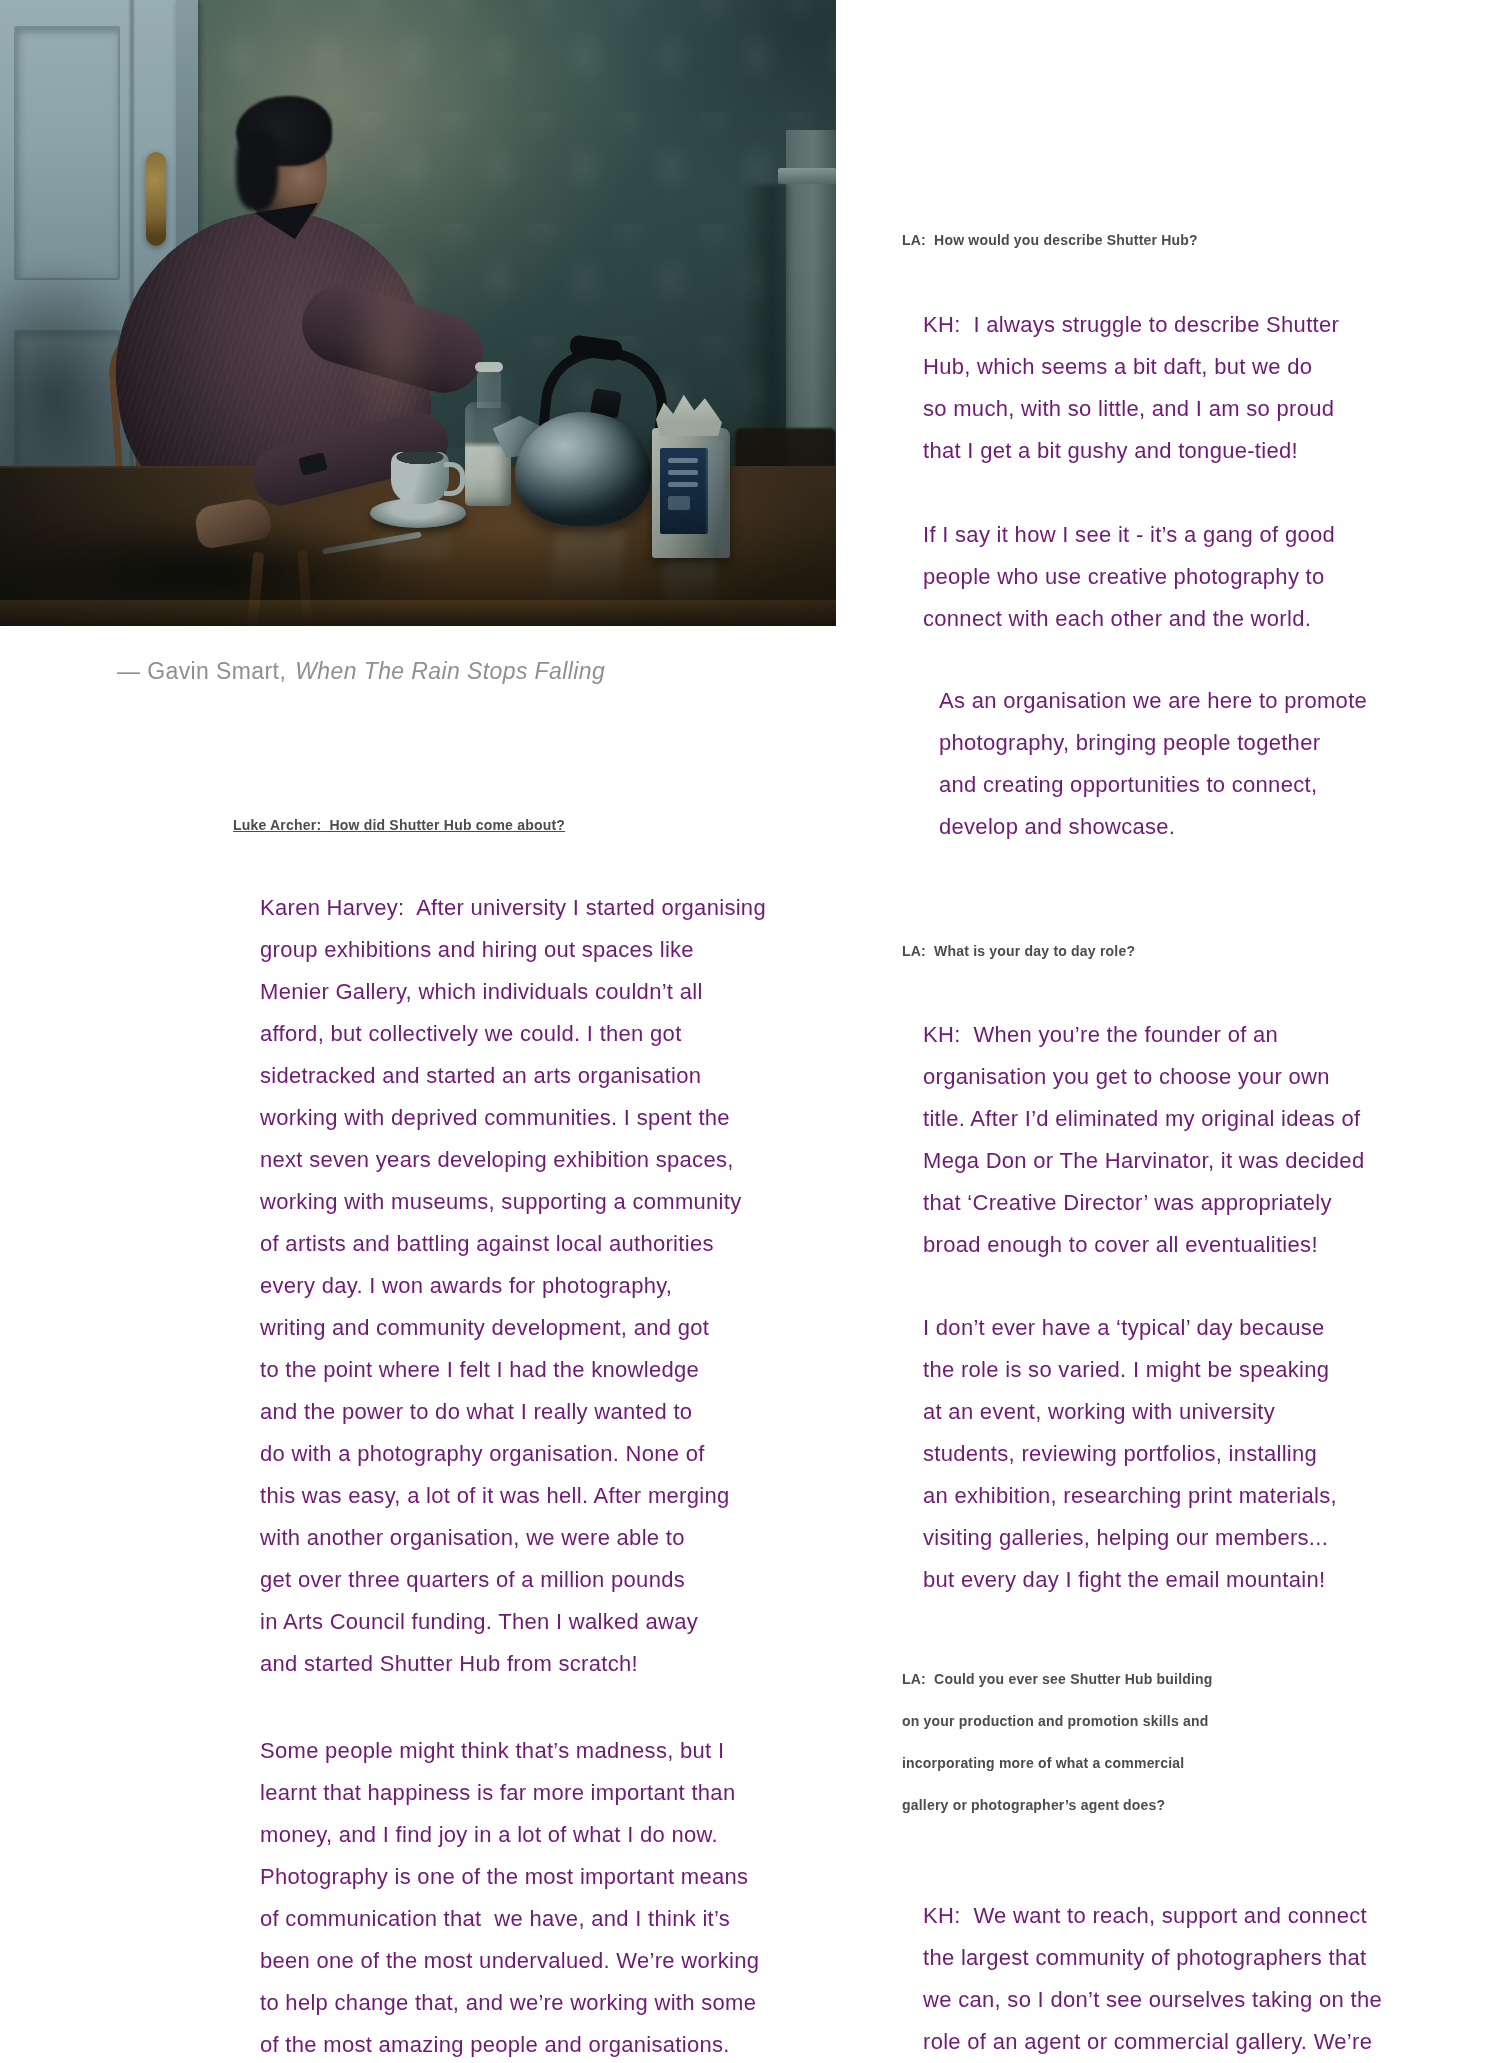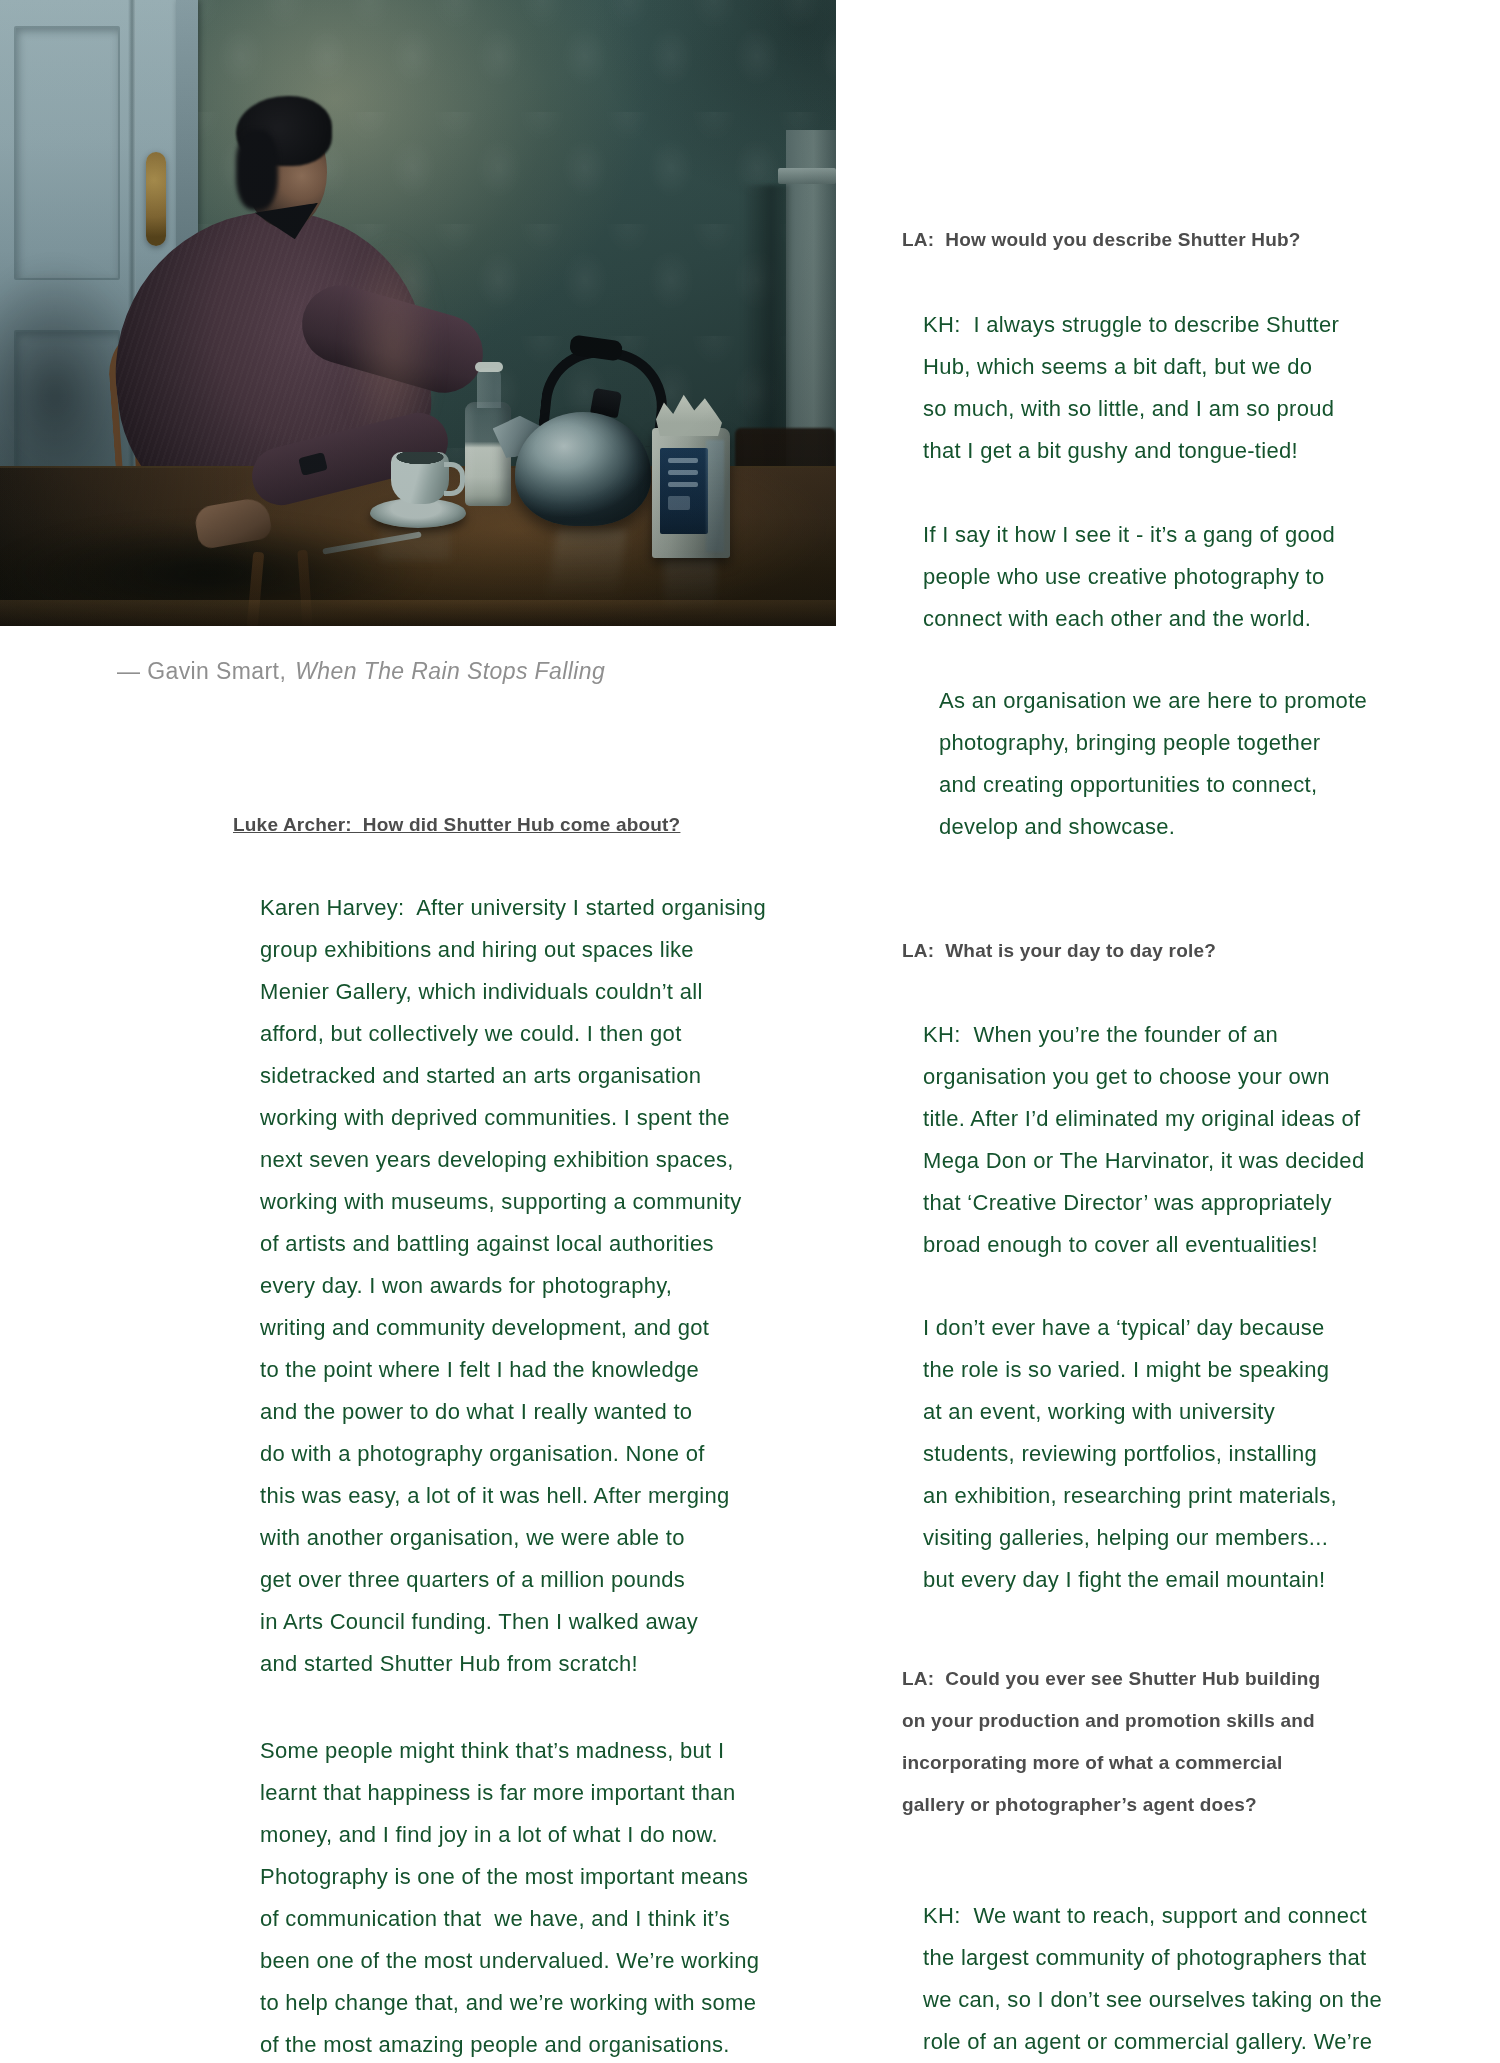--- a/index.html
+++ b/index.html
@@ -1,22 +1,22 @@
 <!DOCTYPE html>
 <html><head>
 <meta charset="utf-8">
 <style>
   html,body{margin:0;padding:0;background:#ffffff;}
   .page{position:relative;width:1500px;height:2063px;background:#ffffff;overflow:hidden;
         font-family:"Liberation Sans", sans-serif;}
 
   
-  .qhead{position:absolute;font-size:19px;line-height:42px;font-weight:700;color:#4c4c4c;
+  .qhead{position:absolute;font-size:14px;line-height:42px;font-weight:700;color:#4c4c4c;
          letter-spacing:.2px;white-space:pre;}
-  .para{position:absolute;font-size:22px;line-height:42px;font-weight:400;color:#14532d;
+  .para{position:absolute;font-size:22px;line-height:42px;font-weight:400;color:#701a75;
         letter-spacing:.3px;white-space:pre;}
   .caption{position:absolute;left:117px;top:653px;font-size:23px;line-height:36px;color:#8f8f8f;
            letter-spacing:.4px;white-space:pre;}
   .caption .work{font-style:italic;margin-left:9px;}
 
   
   .photo{position:absolute;left:0;top:0;width:836px;height:626px;overflow:hidden;background:#233231;}
   .photo div{position:absolute;}
   .sc-wall{inset:0;background:
     radial-gradient(430px 380px at 40% 16%, rgba(216,204,160,.42), rgba(150,150,110,.15) 50%, rgba(0,0,0,0) 72%),

